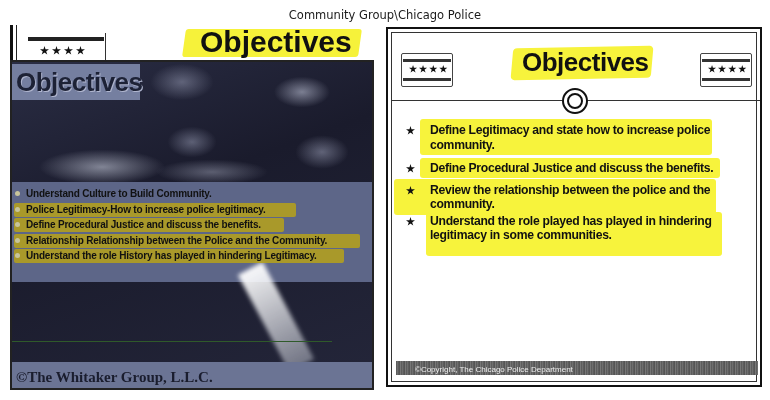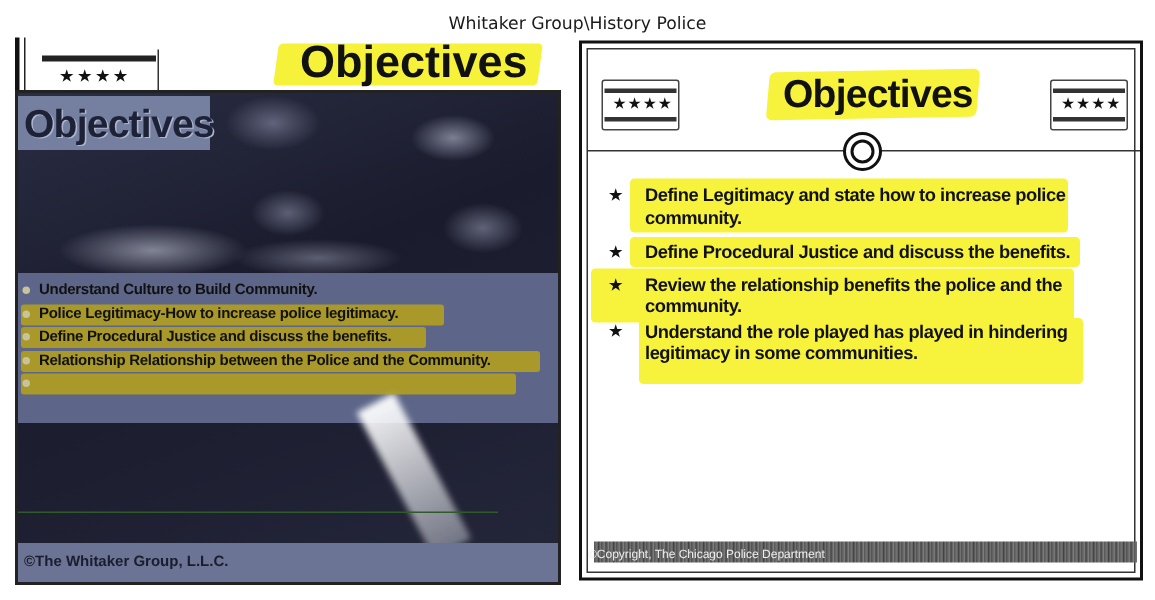--- a/index.html
+++ b/index.html
@@ -82,22 +82,22 @@
     transform: rotate(-28deg); filter: blur(2px);
   }
   .left-slide .green-line {
     position: absolute; left: 0; top: 279px; width: 320px; height: 1px; background: #2f5a2a;
   }
   .footer-band {
     position: absolute; left: 0; top: 300px; width: 360px; height: 26px;
     background: #6b7494;
   }
   .footer-text {
-    position: absolute; left: 4px; top: 307px; font-size: 10px; font-weight: bold;
-    color: #1a1d2e; white-space: nowrap;
+    position: absolute; left: 4px; top: 307px; font-size: 15px; font-weight: bold;
+    color: #1a1d2e; white-space: nowrap; font-family: Liberation Serif, serif;
   }
 
   
   .right-slide {
     position: absolute; left: 386px; top: 27px; width: 376px; height: 360px;
     border: 2px solid #111; background: #fff;
   }
   .right-slide .inner {
     position: absolute; left: 3px; top: 3px; right: 3px; bottom: 3px;
     border: 1px solid #333;
@@ -142,27 +142,27 @@
   .r-item .txt { position: relative; z-index: 1; display: block; letter-spacing: -0.3px; }
   .r-item.i1 { margin-bottom: 9px; }
   .r-item.i2 { margin-bottom: 7px; }
   .r-item.i3 { margin-bottom: 2px; }
 
   .r-footer {
     position: absolute; left: 4px; bottom: 6px; width: 362px; height: 14px;
     background: repeating-linear-gradient(90deg, #555 0px, #777 2px, #444 3px, #888 5px);
   }
   .r-footer-text {
-    position: absolute; left: 0; bottom: 7px; font-size: 8px; color: #eee; white-space: nowrap;
+    position: absolute; left: 23px; bottom: 7px; font-size: 8px; color: #eee; white-space: nowrap;
   }
 </style>
 </head>
 <body>
 
-<div class="page-header">Whitaker Group\History Police</div>
+<div class="page-header">Community Group\Chicago Police</div>
 
 <div class="left-top-bar">
   <div class="vline"></div>
   <div class="vline2"></div>
   <div class="left-flag">
     <div class="stripe"></div>
     <div class="stars">★★★★</div>
   </div>
   <div class="left-title-wrap">
     <div class="hl"></div>
@@ -192,20 +192,21 @@
       <span class="txt">Define Procedural Justice and discuss the benefits.</span>
     </li>
     <li class="hl">
       <span class="hlbg" style="width:346px"></span>
       <span class="dot"></span>
       <span class="txt">Relationship Relationship between the Police and the Community.</span>
     </li>
     <li class="hl">
       <span class="hlbg" style="width:330px"></span>
       <span class="dot"></span>
+      <span class="txt">Understand the role History has played in hindering Legitimacy.</span>
     </li>
   </ul>
   <div class="green-line"></div>
   <div class="footer-band"></div>
   <div class="footer-text">©The Whitaker Group, L.L.C.</div>
 </div>
 
 <div class="right-slide">
   <div class="inner">
     <div class="flag left">
@@ -230,21 +231,21 @@
         <span class="txt" style="width:290px">Define Legitimacy and state how to increase police community.</span>
       </li>
       <li class="r-item i2">
         <span class="hlbg" style="left:28px; top:-3px; width:300px; height:20px;"></span>
         <span class="star">★</span>
         <span class="txt" style="width:300px">Define Procedural Justice and discuss the benefits.</span>
       </li>
       <li class="r-item i3">
         <span class="hlbg" style="left:2px; top:-4px; width:322px; height:36px;"></span>
         <span class="star">★</span>
-        <span class="txt" style="width:290px">Review the relationship benefits the police and the community.</span>
+        <span class="txt" style="width:290px">Review the relationship between the police and the community.</span>
       </li>
       <li class="r-item i4">
         <span class="hlbg" style="left:34px; top:-2px; width:296px; height:44px;"></span>
         <span class="star">★</span>
         <span class="txt" style="width:285px">Understand the role played has played in hindering legitimacy in some communities.</span>
       </li>
     </ul>
 
     <div class="r-footer"></div>
     <div class="r-footer-text">©Copyright, The Chicago Police Department</div>

